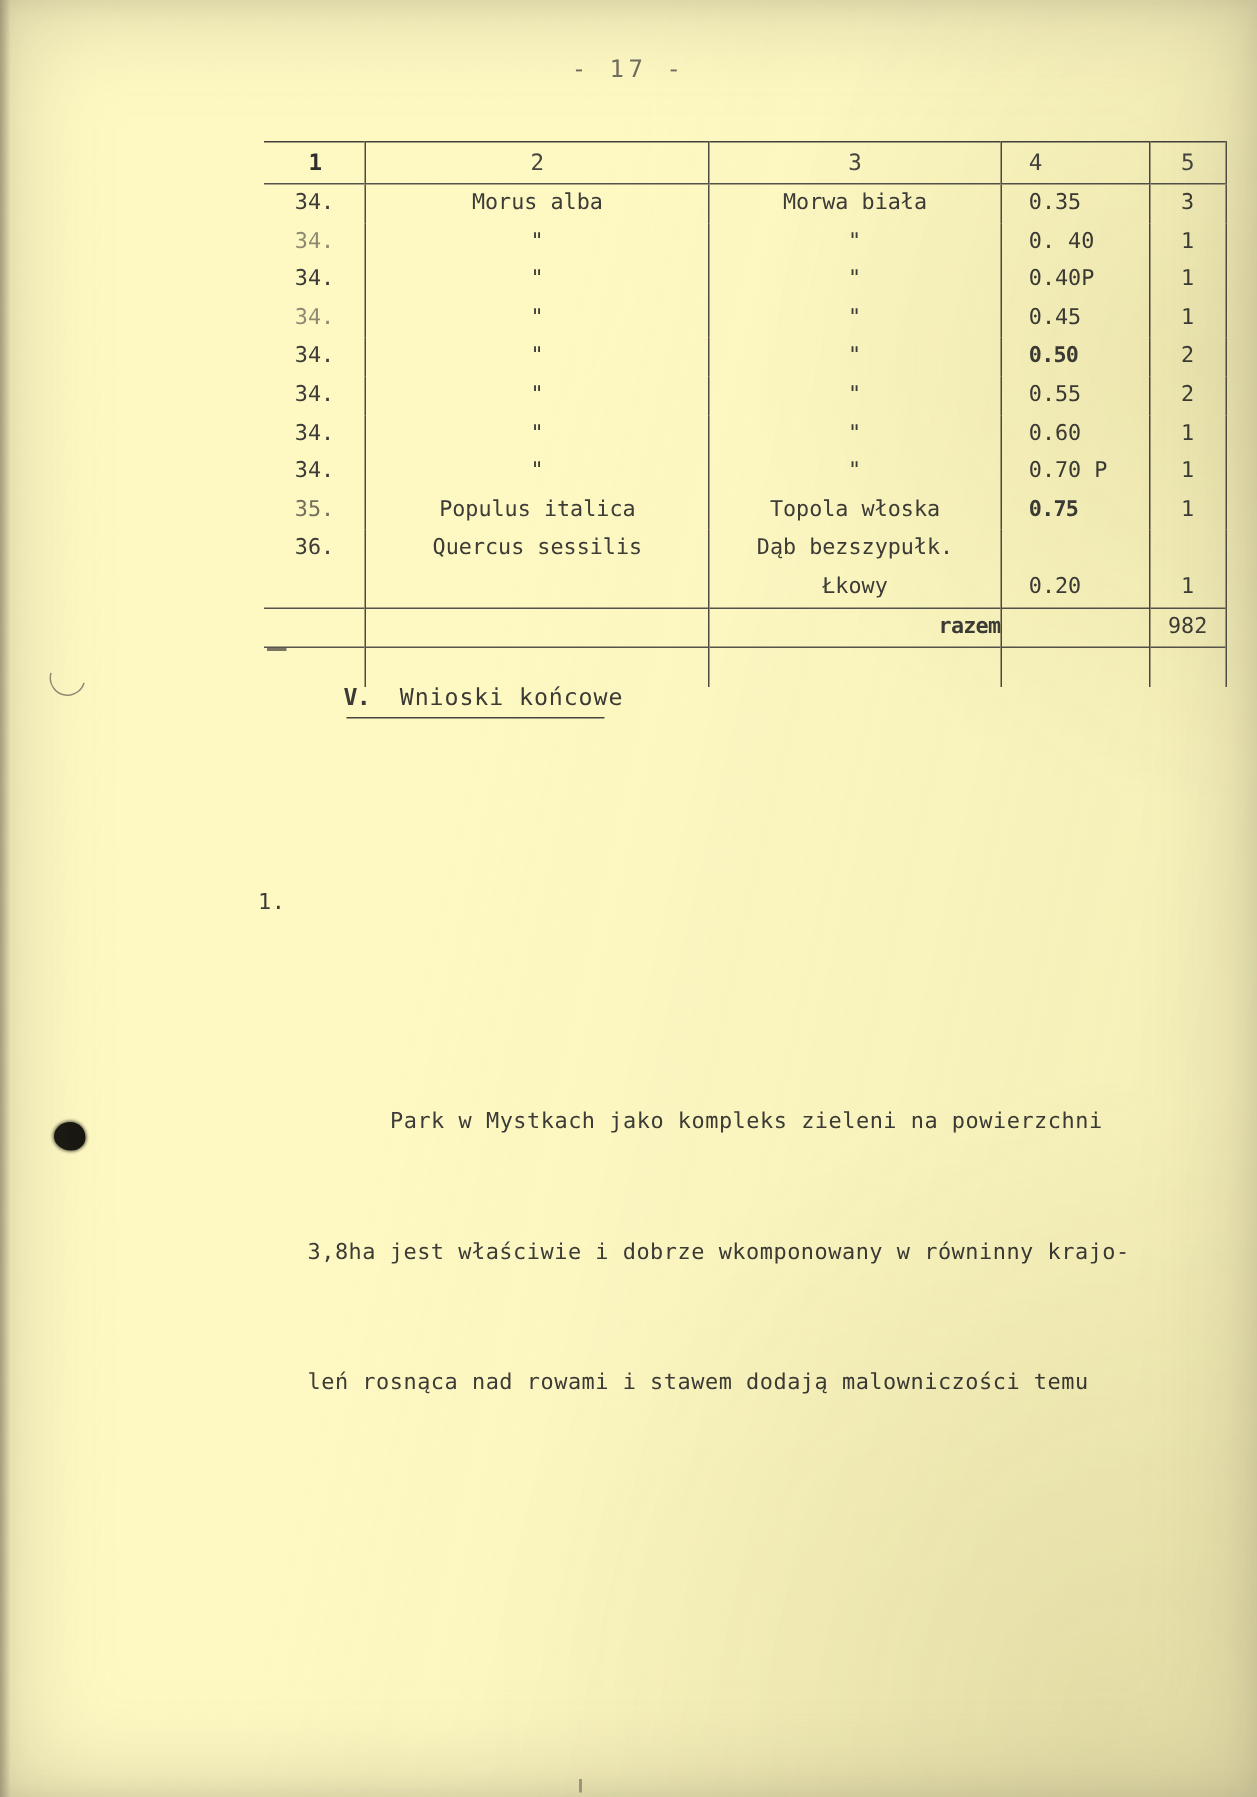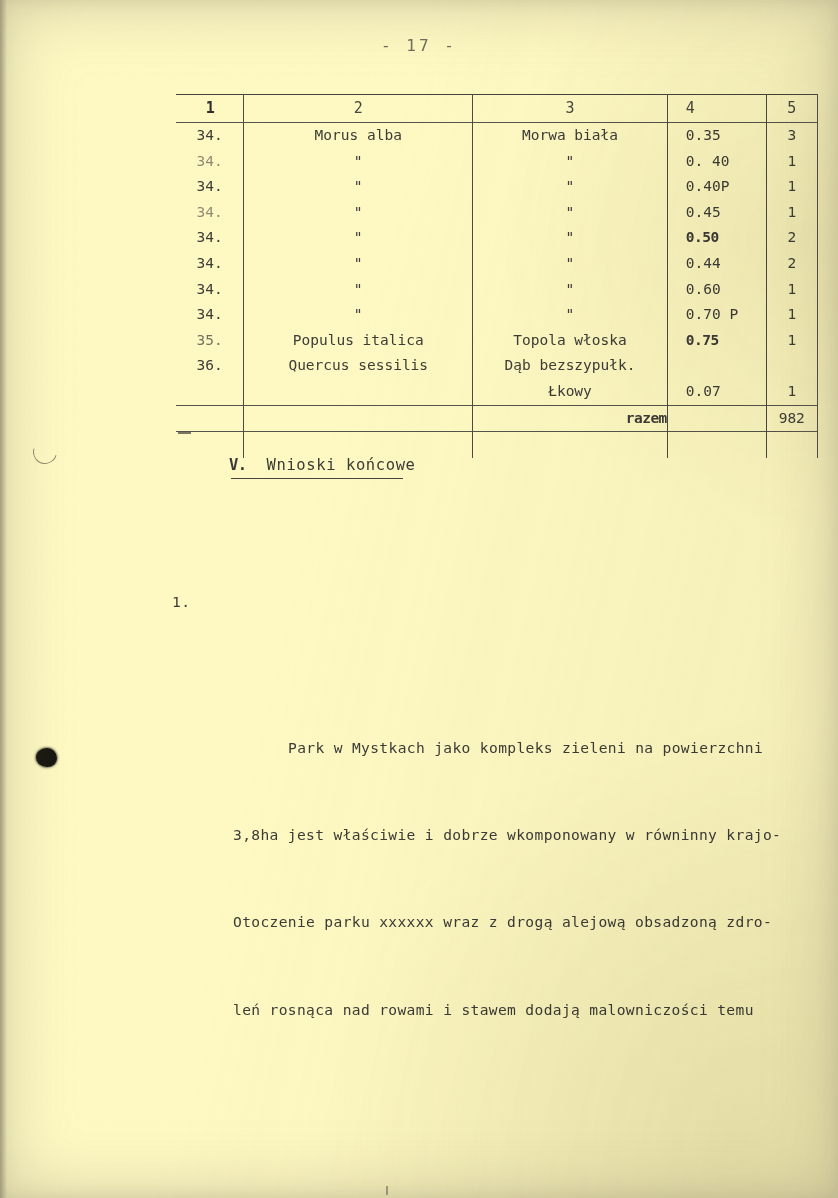--- a/index.html
+++ b/index.html
@@ -148,21 +148,21 @@
     color: #3c3b36;
     white-space: pre;
   }
   .item { position: relative; }
   .num {
     position: absolute;
     left: 0;
     top: 0;
   }
   .lines { margin-left: 33px; }
-  .ln { display: block; white-space: pre; margin-left: 28px; }
+  .ln { display: block; white-space: pre; }
   .ln.indent { text-indent: 55px; }
 
   
   .pencil-arc {
     position: absolute;
     left: 33px;
     top: 440px;
     width: 22px;
     height: 22px;
     border: 1.7px solid #6a675a;
@@ -268,21 +268,21 @@
           <td class="c2 vline ditto">"</td>
           <td class="c3 vline ditto">"</td>
           <td class="c4 vline"><span class="over">0.50</span></td>
           <td class="c5 vline vline-r">2</td>
         </tr>
 
         <tr>
           <td class="c1">34.</td>
           <td class="c2 vline ditto">"</td>
           <td class="c3 vline ditto">"</td>
-          <td class="c4 vline">0.44</td>
+          <td class="c4 vline">0.55</td>
           <td class="c5 vline vline-r">2</td>
         </tr>
 
         <tr>
           <td class="c1">34.</td>
           <td class="c2 vline ditto">"</td>
           <td class="c3 vline ditto">"</td>
           <td class="c4 vline">0.60</td>
           <td class="c5 vline vline-r">1</td>
         </tr>
@@ -305,21 +305,21 @@
 
         <tr>
           <td class="c1">36.</td>
           <td class="c2 vline">Quercus sessilis</td>
           <td class="c3 vline wrap2">
             <span class="l2">Dąb bezszypułk.</span>
             <span class="l2">Łkowy</span>
           </td>
           <td class="c4 vline">
             <div style="height:25.6px"></div>
-            <div>0.07</div>
+            <div>0.20</div>
           </td>
           <td class="c5 vline vline-r">
             <div style="height:25.6px"></div>
             <div>1</div>
           </td>
         </tr>
 
         <tr class="rule-thin">
           <td class="c1"></td>
           <td class="c2 vline"></td>
@@ -346,21 +346,20 @@
     <span class="ul"></span>
   </div>
 
   <div class="body">
 
     <div class="item">
       <span class="num">1.</span>
       <div class="lines">
         <span class="ln indent">Park w Mystkach jako kompleks zieleni na powierzchni</span>
         <span class="ln">3,8ha jest właściwie i dobrze wkomponowany w równinny krajo-</span>
-        <span class="ln">Otoczenie parku xxxxxx wraz z drogą alejową obsadzoną zdro-</span>
         <span class="ln">leń rosnąca nad rowami i stawem dodają malowniczości temu</span>
         
       </div>
     </div>
 
     
 
   </div>
 
   <div class="pencil-arc"></div>

